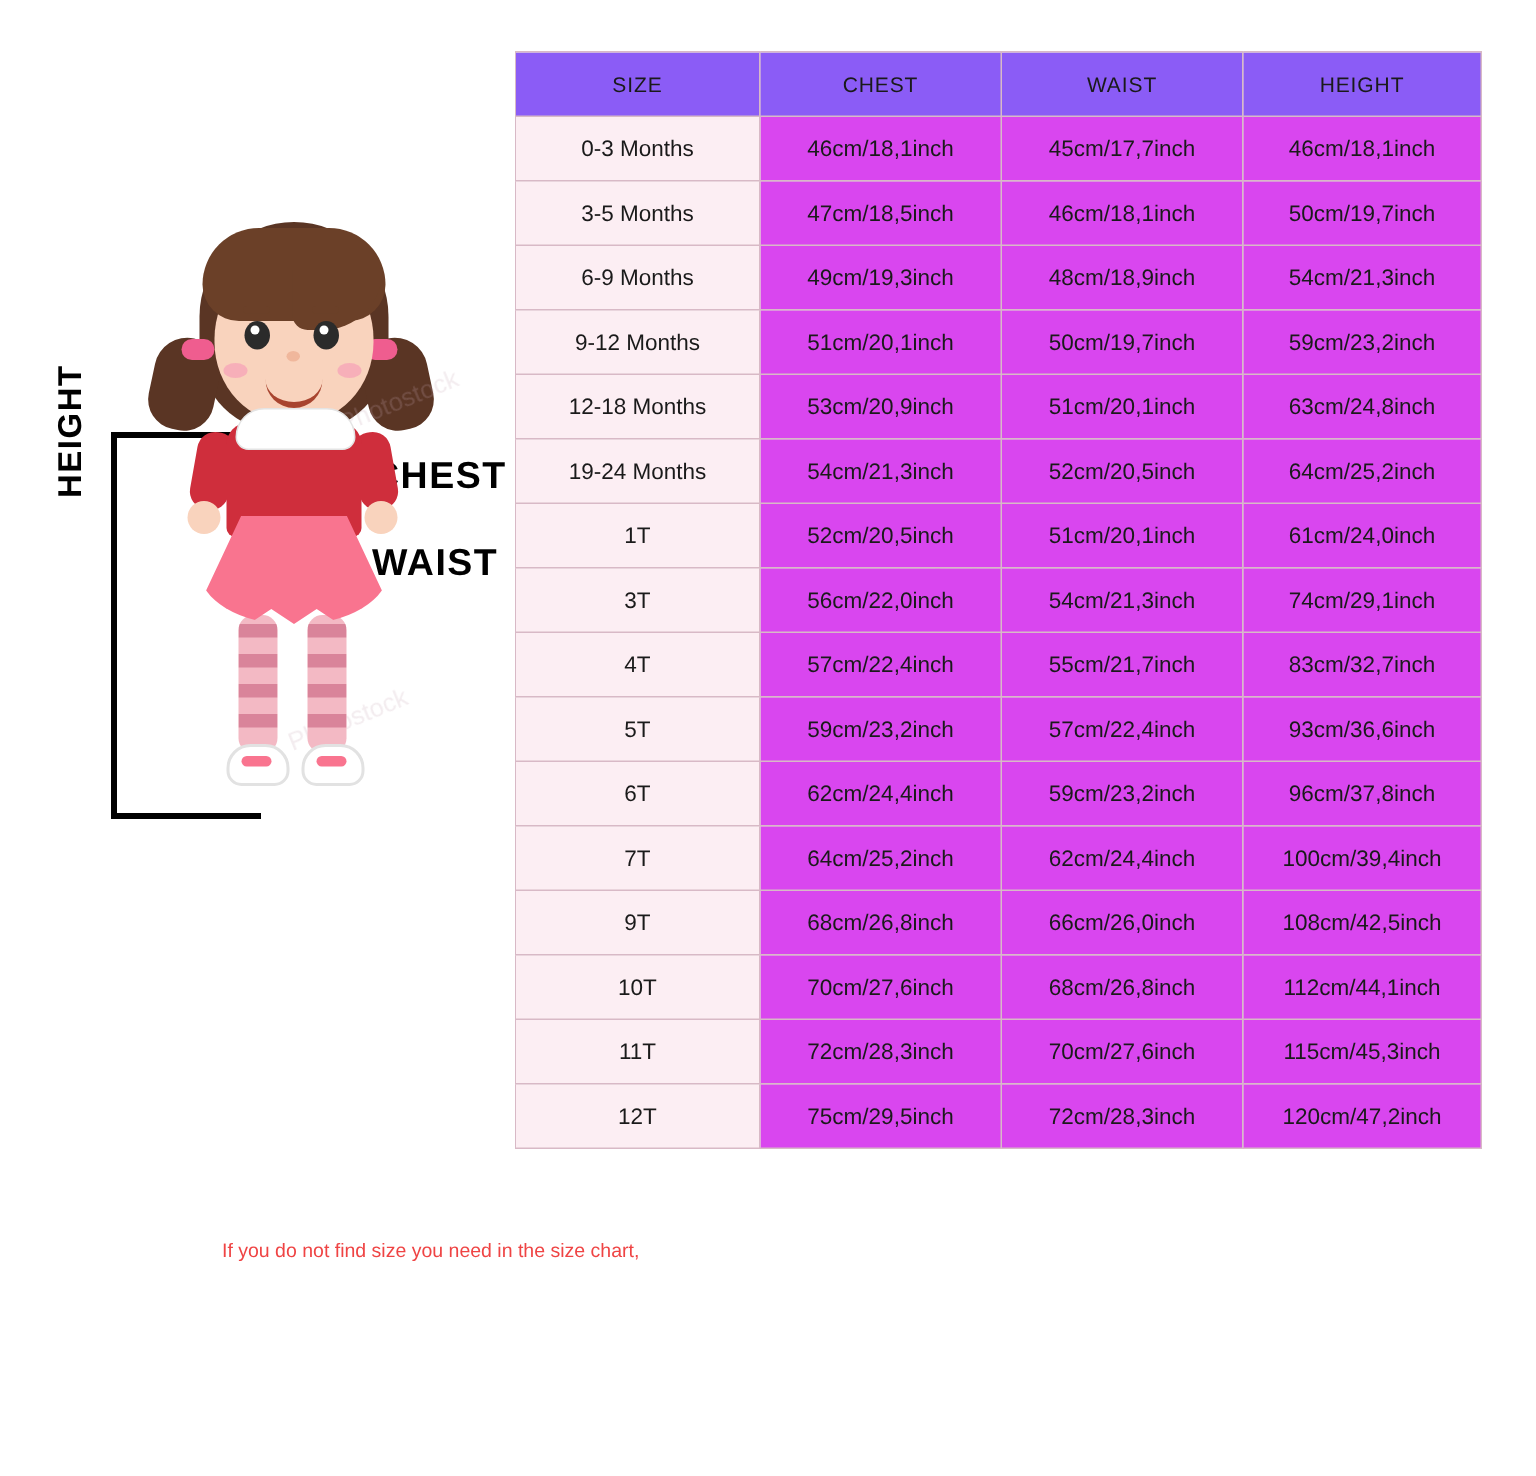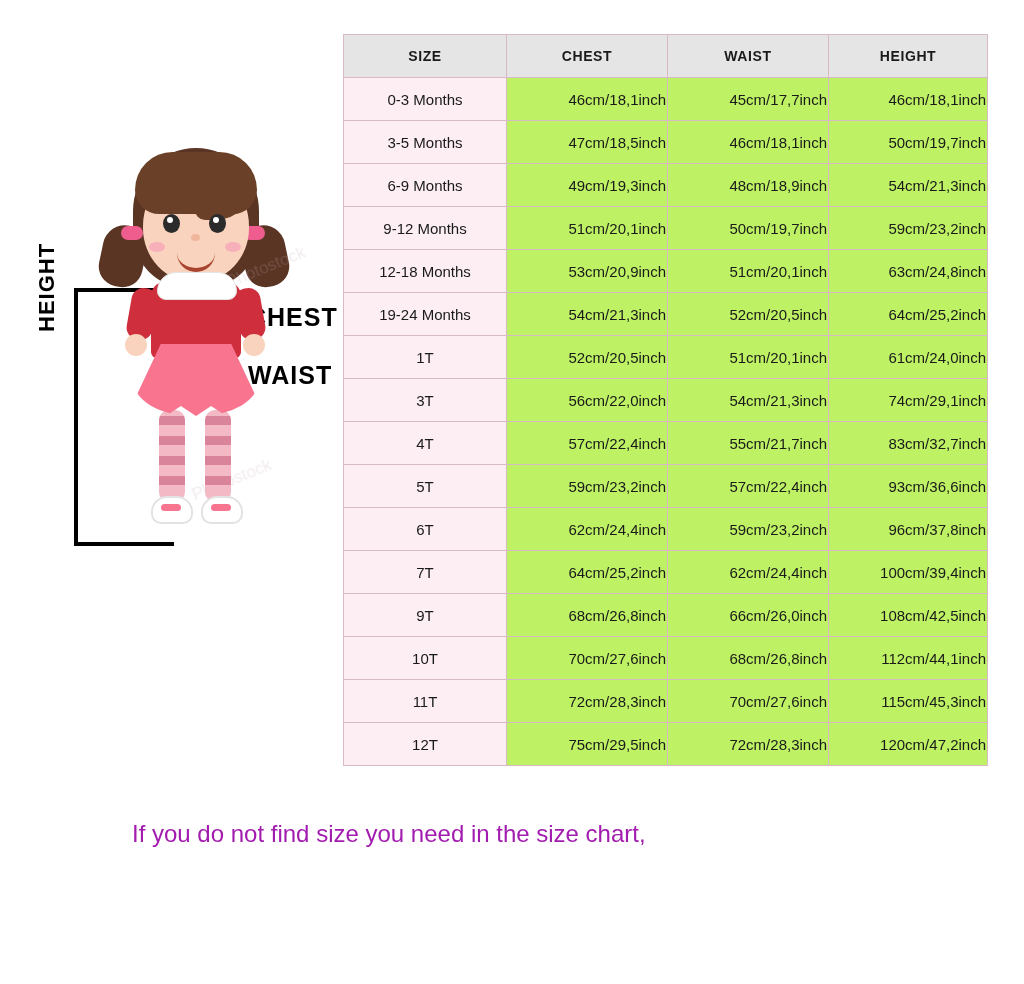--- a/index.html
+++ b/index.html
@@ -331,33 +331,33 @@
   }
   table.size-table th,
   table.size-table td {
     border: 1px solid #d8b9c6;
     height: 40px;
     text-align: center;
     font-weight: normal;
     color: #1a1a1a;
   }
   table.size-table th {
-    background: #e5e5e5;
+    background: #8b5cf6;
     font-size: 14px;
     letter-spacing: .6px;
-    font-weight: bold;
+    font-weight: normal;
   }
   table.size-table th:first-child { width: 160px; }
   table.size-table th:nth-child(2),
   table.size-table th:nth-child(3) { width: 158px; }
   table.size-table td.size-cell {
     background: #fceef3;
     font-size: 15px;
   }
-  table.size-table td.val { background: #bef264; text-align: right; }
+  table.size-table td.val { background: #d946ef; }
 
   
   .watermark {
     position: absolute;
     left: 520px;
     top: 260px;
     width: 300px;
     height: 230px;
     pointer-events: none;
     opacity: .22;
@@ -400,26 +400,26 @@
     white-space: nowrap;
   }
   .wm-s1 { left: 60px; top: 28px; }
   .wm-s2 { left: 108px; top: 196px; }
   .wm-s3 { left: -360px; top: 10px; }
   .wm-s4 { left: -330px; top: 210px; }
 
   
   .notes {
     position: absolute;
-    left: 132px;
+    left: 148px;
     top: 820px;
     width: 800px;
-    font-size: 24px;
+    font-size: 13px;
     line-height: 28px;
-    color: #a21caf;
+    color: #ef4444;
   }
   .notes .block { margin-bottom: 26px; }
   .notes .line { display: block; }
 </style>
 </head>
 <body>
 
 <div class="page">
 
   <div class="illustration">

